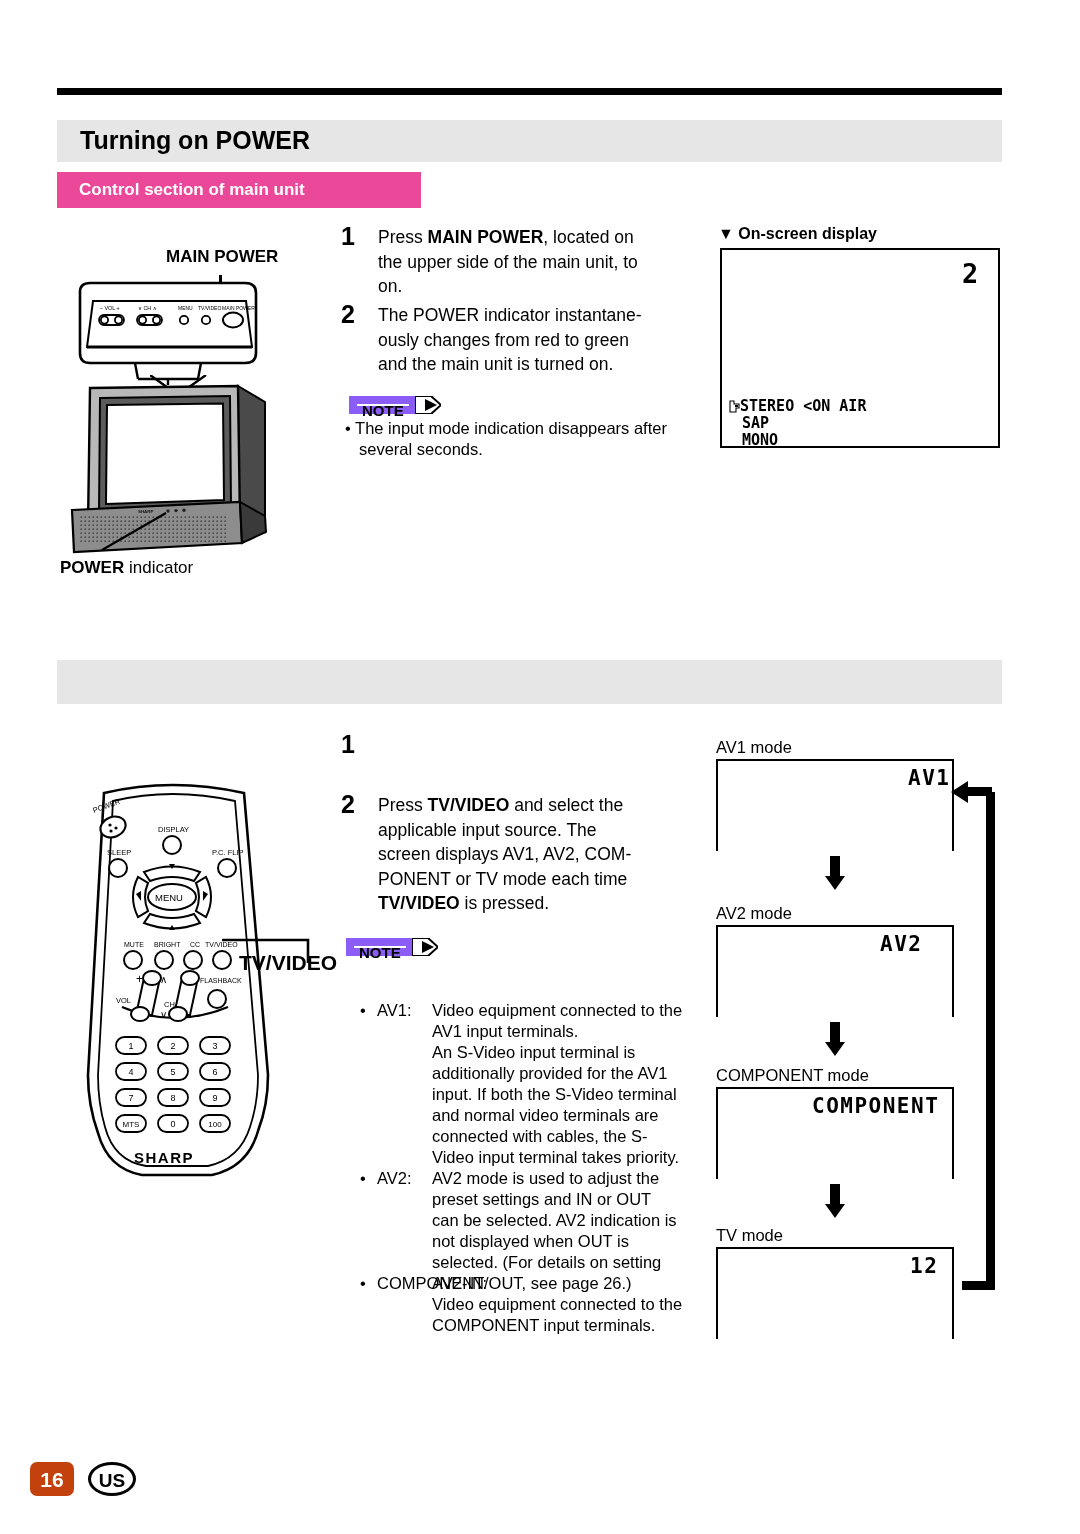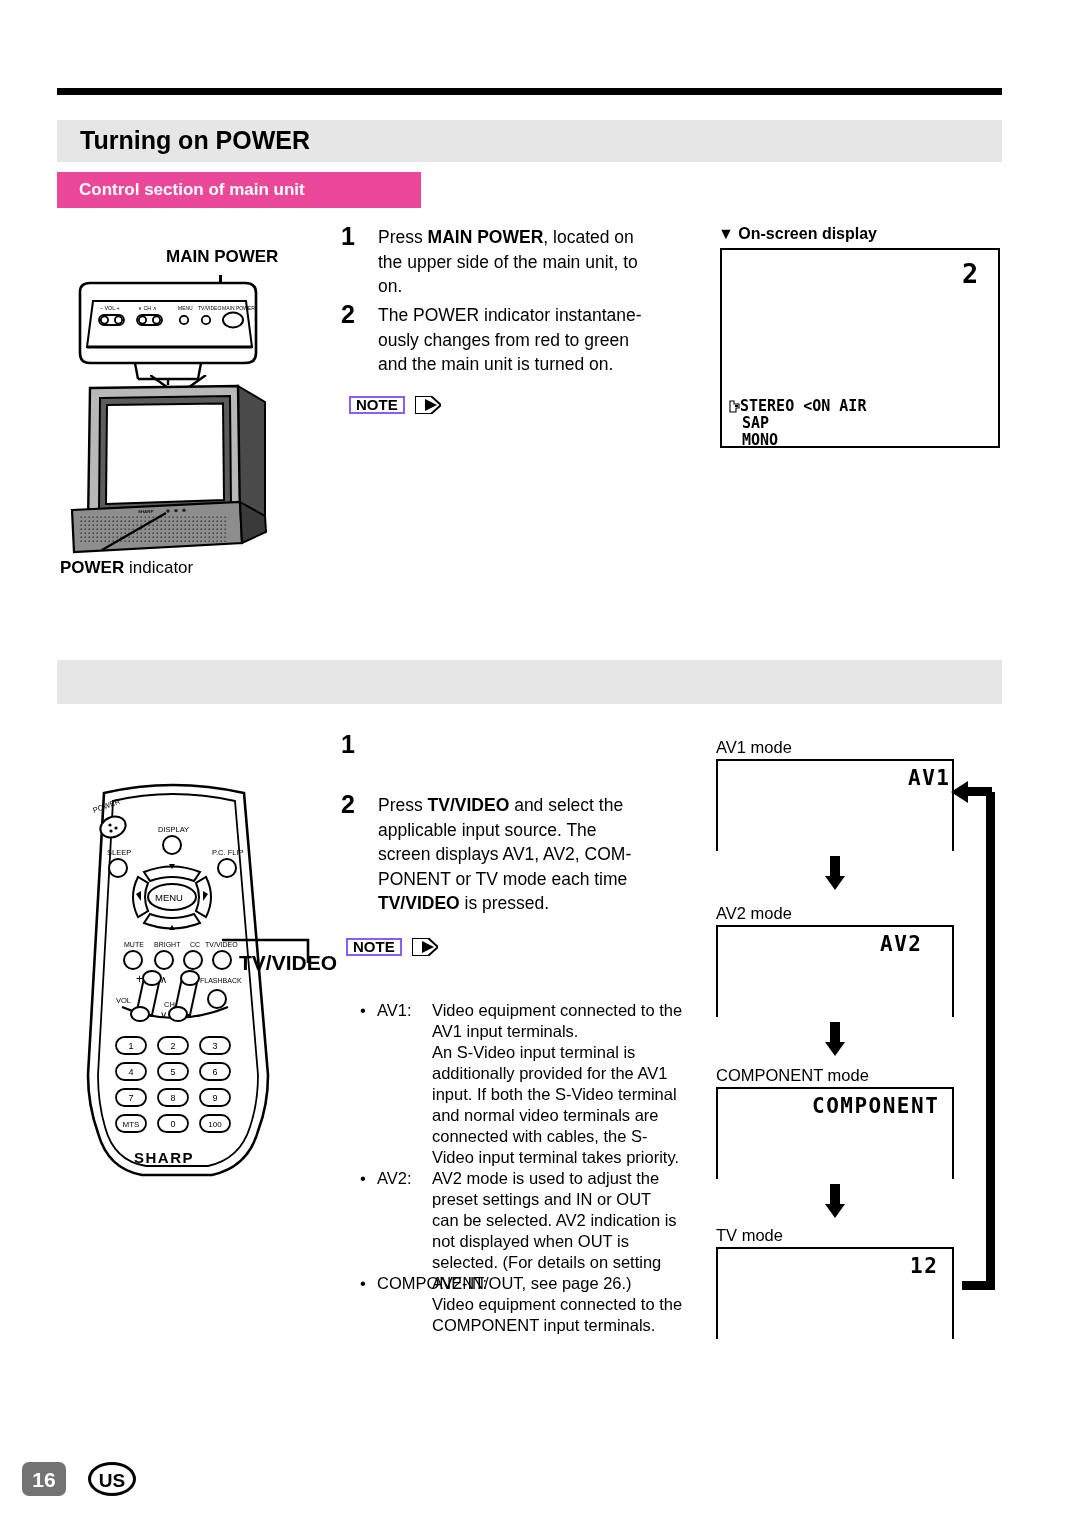--- a/index.html
+++ b/index.html
@@ -22,21 +22,21 @@
   #band2t{left:80px;top:667px;font-size:25px;}
 
   .blackbar{position:absolute;left:57px;top:172px;width:364px;height:36px;background:#ec4899;}
   .blackbar span{position:absolute;left:22px;top:8px;color:#fff;font-size:17px;font-weight:bold;}
   .b{font-weight:bold;}
   .stepnum{position:absolute;font-size:25px;font-weight:bold;}
   .steptxt{position:absolute;font-size:17.5px;line-height:24.5px;}
 
   
   .note{position:absolute;height:20px;}
-  .note .nbox{position:absolute;left:0;top:0;height:18px;border:2px solid #8b5cf6;box-sizing:border-box;padding:0 5px;}
+  .note .nbox{position:absolute;left:0;top:0;height:18px;border:8px solid #8b5cf6;box-sizing:border-box;padding:0 5px;}
   .note .nbox span{font-size:15px;font-weight:bold;line-height:14px;display:block;}
   .note .tri{position:absolute;top:0;width:26px;height:18px;}
   .notelist{position:absolute;font-size:16.5px;line-height:21px;}
 
   
   .osd-label{position:absolute;font-size:16px;font-weight:bold;}
   .osd-box{position:absolute;border:2px solid #000;background:#fff;box-sizing:border-box;}
   .osd-num{position:absolute;font-size:27px;font-weight:bold;font-family:"DejaVu Sans Mono",monospace;}
   .osd-lines{position:absolute;font-family:"DejaVu Sans Mono",monospace;font-size:15px;line-height:17px;font-weight:bold;letter-spacing:0px;}
 
@@ -54,21 +54,21 @@
   .loop-h{position:absolute;background:#000;height:9px;}
   .loop-head{position:absolute;width:0;height:0;border-top:11px solid transparent;border-bottom:11px solid transparent;border-right:17px solid #000;}
 
   
   .panel-label{position:absolute;font-size:17px;font-weight:bold;}
 
   .tvvideo-label{position:absolute;font-size:21px;font-weight:bold;}
   .power-ind{position:absolute;font-size:17px;}
 
   
-  .pagebox{position:absolute;left:22px;top:1462px;width:44px;height:34px;background:#737373;border-radius:7px;}
+  .pagebox{position:absolute;left:30px;top:1462px;width:44px;height:34px;background:#c2410c;border-radius:7px;}
   .pagebox span{position:absolute;left:0;top:6px;width:44px;text-align:center;color:#fff;font-size:21px;font-weight:bold;}
   .usoval{position:absolute;left:88px;top:1462px;width:48px;height:34px;border:3px solid #000;border-radius:50%;box-sizing:border-box;}
   .usoval span{position:absolute;left:0;top:5px;width:42px;text-align:center;font-size:19px;font-weight:bold;}
 
   svg{display:block;}
 </style>
 </head>
 <body>
 
 <div class="page">
@@ -99,20 +99,25 @@
   <div class="note" style="left:349px;top:396px;">
     <div class="nbox">
         <span>NOTE</span>
       </div>
     <div class="tri" style="left:66px;">
       <svg width="26" height="18" viewBox="0 0 26 18">
           <path d="M0 0 L16 0 L26 9 L16 18 L0 18 Z" fill="#fff" stroke="#000" stroke-width="2"></path>
           <path d="M10 3 L22 9 L10 15 Z" fill="#000"></path>
         </svg>
     </div>
+  </div>
+  <div class="notelist" style="left:345px;top:418px;width:360px;">
+    <span>•</span>
+    <span>The input mode indication disappears after</span><br>
+    <span style="margin-left:14px;">several seconds.</span>
   </div>
 
   <div class="panel-label" style="left:166px;top:247px;">MAIN POWER</div>
 
   <div style="position:absolute;left:60px;top:275px;">
     <svg width="300" height="110" viewBox="0 0 300 110">
 
       <rect x="159" y="0" width="3" height="42" fill="#000"></rect>
 
       <path d="M20 17 Q20 8 30 8 L185 8 Q196 8 196 18 L196 78 Q196 88 185 88 L30 88 Q20 88 20 78 Z" fill="#fff" stroke="#000" stroke-width="2.6"></path>

